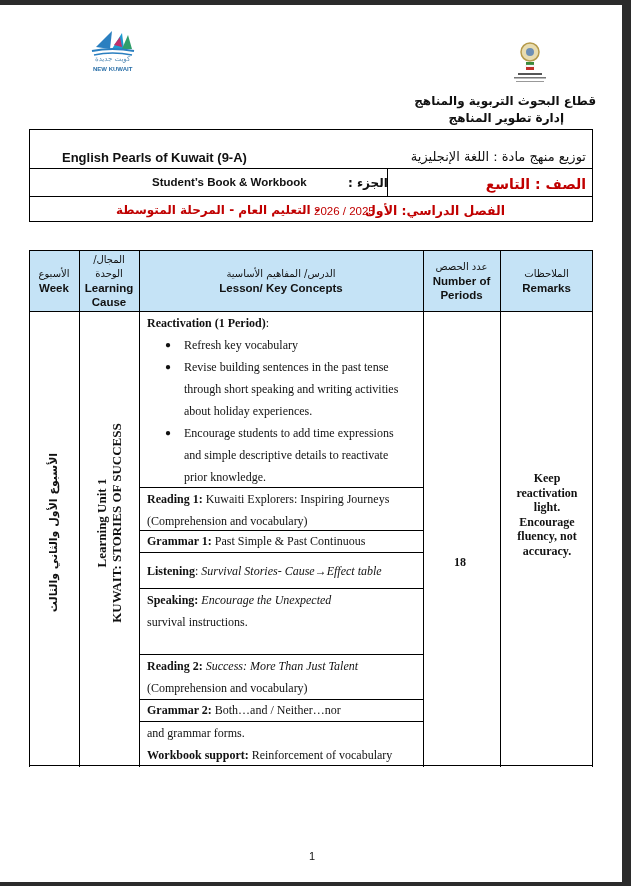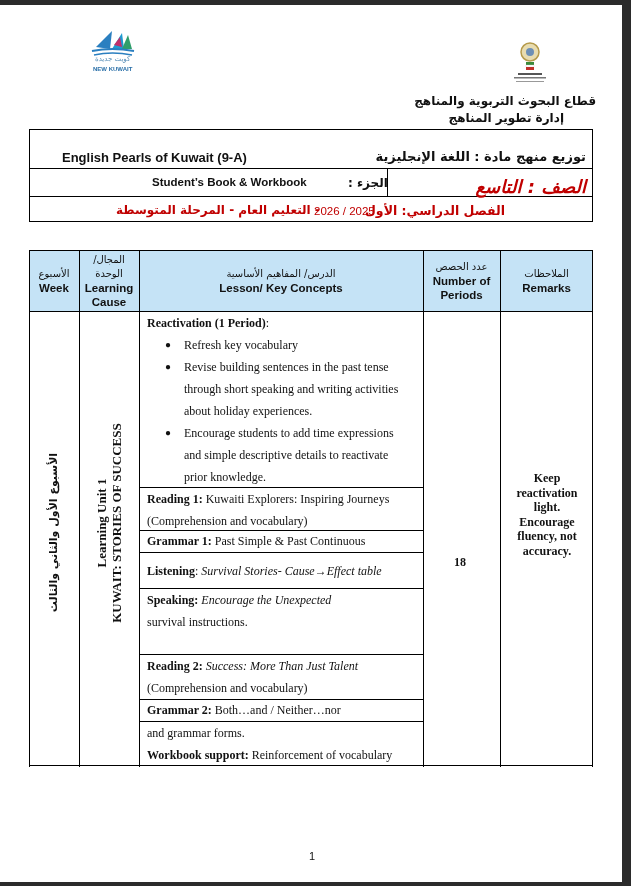--- a/index.html
+++ b/index.html
@@ -13,23 +13,23 @@
   .logo-nk { left:82px; top:22px; width:60px; height:52px; }
   .logo-moe { left:500px; top:35px; width:80px; height:60px; }
 
   .org1 { right:26px; top:89px; font-size:12px; font-weight:bold; color:#111; }
   .org2 { right:58px; top:106px; font-size:12px; font-weight:bold; color:#111; }
 
   
   .info { left:29px; top:124px; width:564px; height:93px; border:1.4px solid #000; box-sizing:border-box; }
   .info .hline { position:absolute; left:0; right:0; height:0; border-top:1.2px solid #000; }
   .info .vline { position:absolute; width:0; border-left:1.2px solid #000; }
-  .subj-title { right:6px; top:19px; font-size:13px; font-weight:bold; color:#111; }
+  .subj-title { right:6px; top:19px; font-size:13px; font-weight:normal; color:#111; }
   .course { left:32px; top:20px; font-size:13px; font-weight:bold; color:#111; }
-  .grade { right:6px; top:46px; font-size:18px; font-weight:bold; color:#c00000;font-style:italic; }
+  .grade { right:6px; top:46px; font-size:14px; font-weight:bold; color:#c00000; }
   .part-label { left:318px; top:46px; font-size:12px; font-weight:bold; color:#111; }
   .book { left:122px; top:46px; font-size:11.5px; font-weight:bold; color:#111; }
   .term { right:87px; top:73px; font-size:12.5px; font-weight:bold; color:#c00000; }
   .year { left:284px; top:75px; font-size:11.5px; color:#c00000; }
   .stage { left:86px; top:73px; font-size:12px; font-weight:bold; color:#c00000; }
 
   
   .tbl { left:29px; top:245px; width:564px; height:517px; }
   .hdr { position:absolute; top:0; height:61px; background:#c5e3f6; display:flex; flex-direction:column; align-items:center; justify-content:center; text-align:center; font-size:11.5px; font-weight:bold; color:#111; line-height:14px; }
   .hdr .ar-line { font-family:"DejaVu Sans", sans-serif; direction:rtl; font-weight:normal; font-size:10px; }

